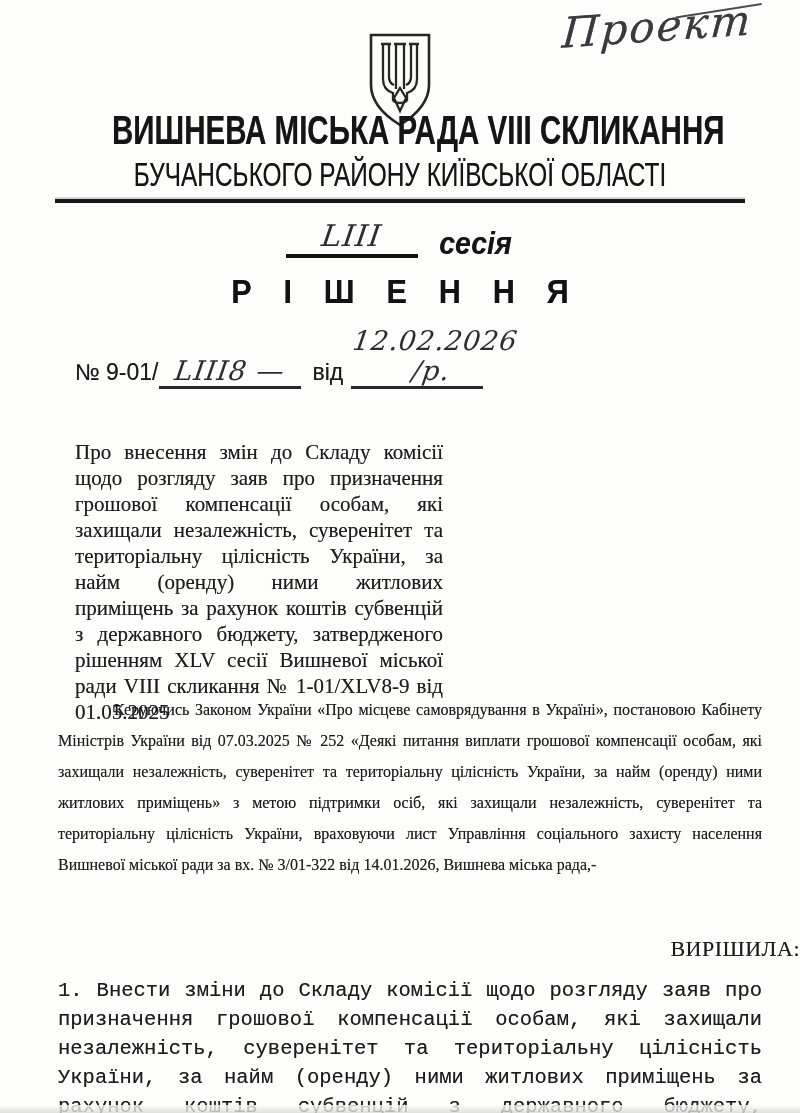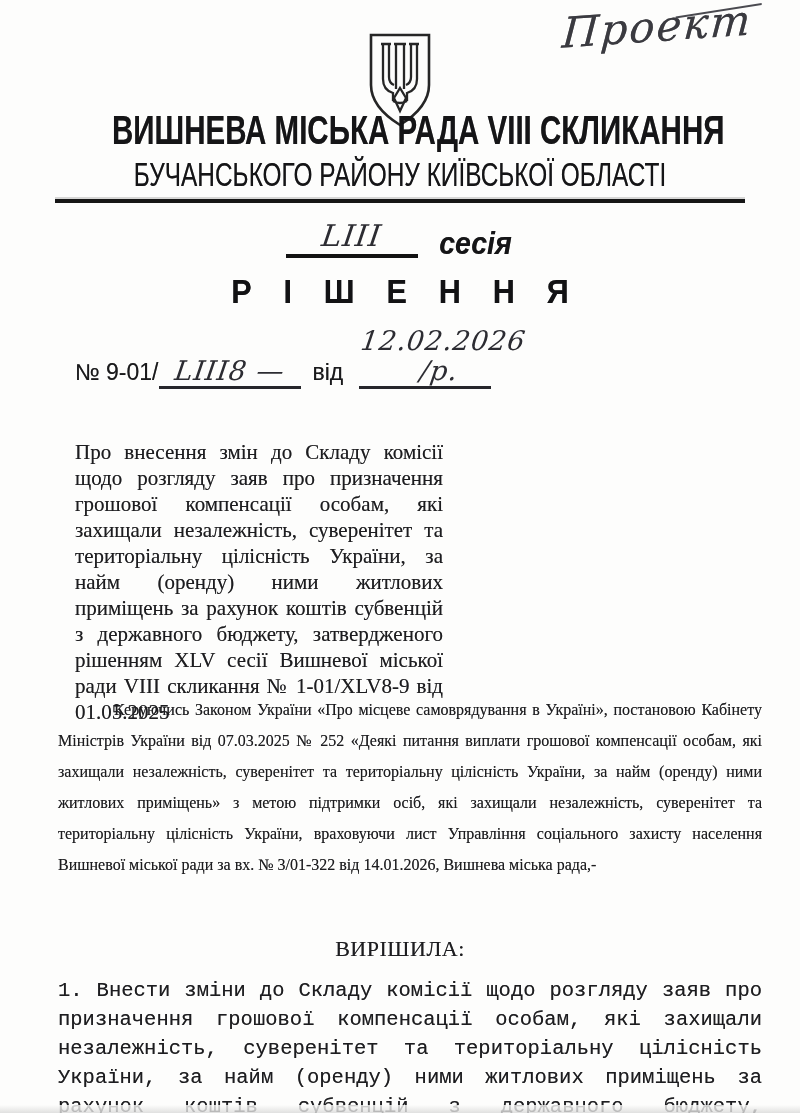--- a/index.html
+++ b/index.html
@@ -59,34 +59,34 @@
 
   
   .number-line{position:absolute;top:326px;left:75px;
     display:flex;align-items:flex-end;
     font-family:"Liberation Sans",sans-serif;font-size:23px;color:#1a1a1c;}
   .printed{padding-bottom:3px;}
   .hw-field{display:inline-block;text-align:center;border-bottom:3px solid #26262b;}
   .hw-field .hw{font-size:27px;line-height:30px;}
   .field-num{width:142px;}
   .field-date{width:132px;}
-  .vid{margin:0 16px 0 12px;}
+  .vid{margin:0 8px 0 12px;}
 
   
   .subject{
     position:absolute;top:394px;left:75px;width:368px;
     font-size:21px;line-height:26px;text-align:justify;margin-top:45px;
   }
   
   .preamble{
     position:absolute;top:694px;left:58px;width:704px;
     font-size:16px;line-height:31px;text-align:justify;text-indent:56px;
   }
   .resolved{
-    position:absolute;top:936px;left:0;width:100%;text-align:center;
+    position:absolute;top:936px;left:0;width:100%;text-align:right;
     font-size:22px;letter-spacing:.5px;
   }
   .item{
     position:absolute;top:976px;left:58px;width:704px;
     font-size:20.5px;line-height:29px;text-align:justify;font-family:Liberation Mono, monospace;
   }
 
   
   .scan-band{position:absolute;left:0;bottom:0;width:100%;height:8px;
     background:linear-gradient(#fdfdfc,#d9d9d9);opacity:.8;}

